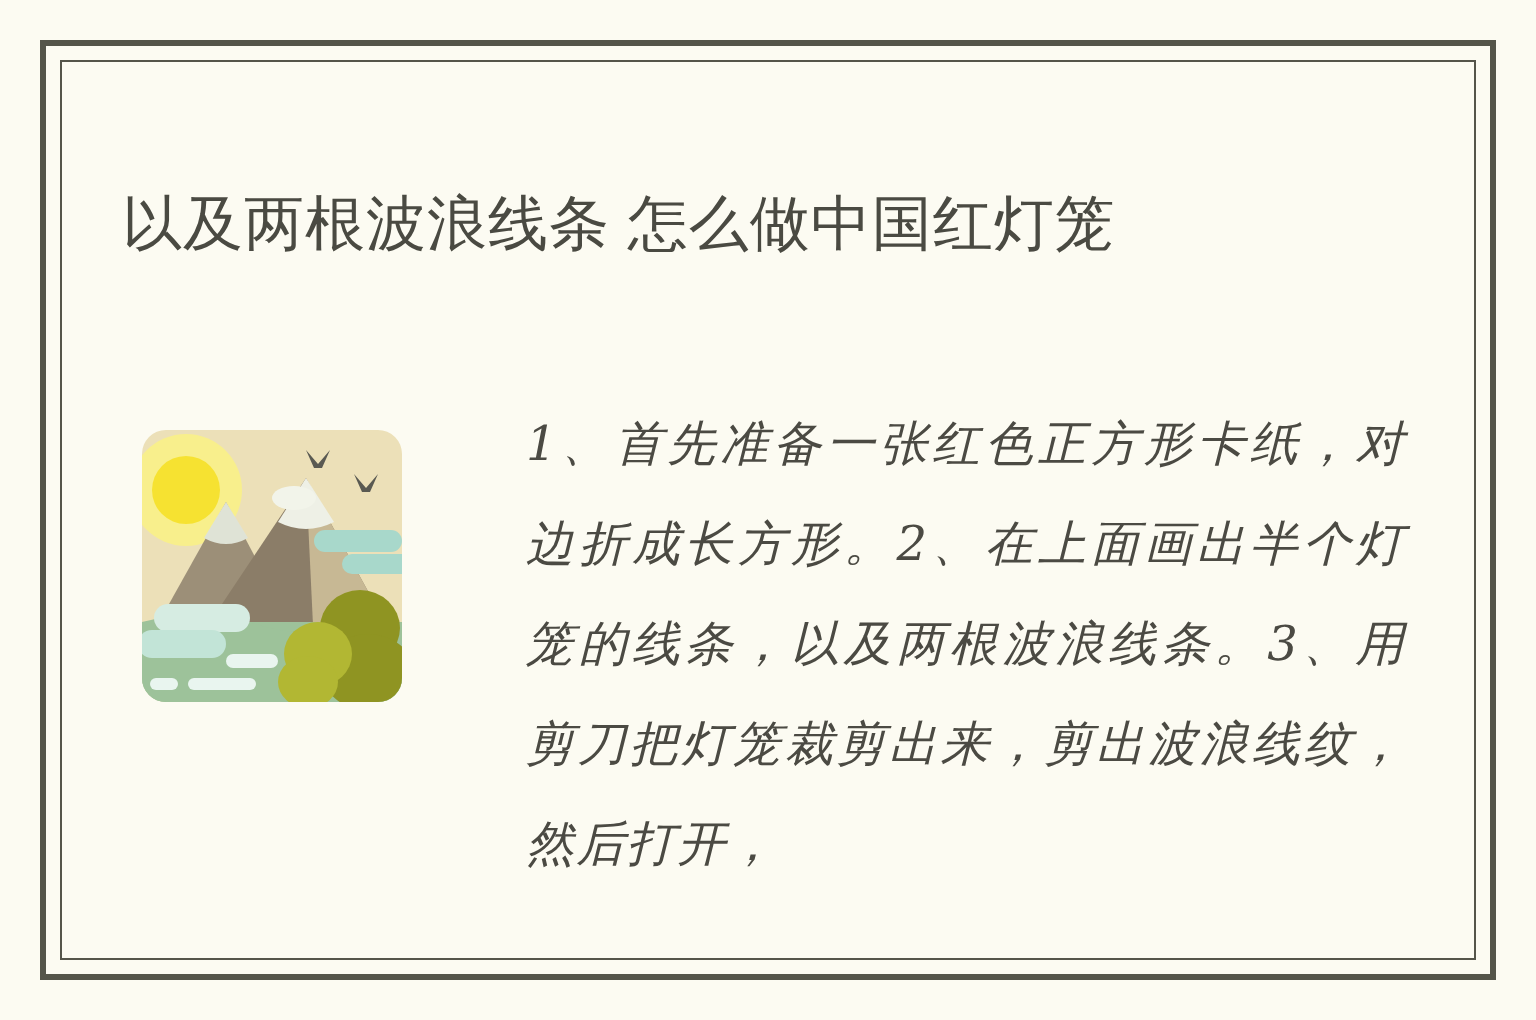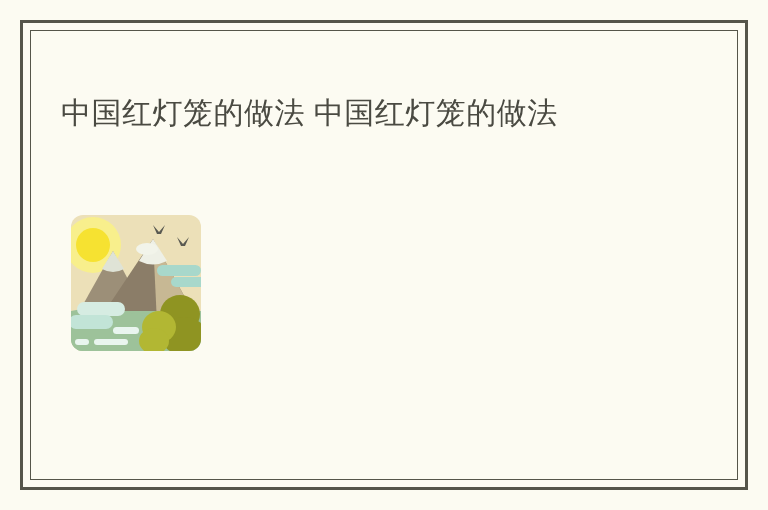--- a/index.html
+++ b/index.html
@@ -87,21 +87,21 @@
     text-justify: inter-character;
     word-break: break-all;
   }
 </style>
 </head>
 <body>
 
 <div id="card">
   <div id="card-inner">
 
-    <h1 id="title">中国红灯笼的做法 中国红灯笼的做法</h1>
+    <h1 id="title">以及两根波浪线条 怎么做中国红灯笼</h1>
 
     <div id="content">
 
       <div id="thumb-wrap">
         <svg id="thumb" viewBox="0 0 150 160" xmlns="http://www.w3.org/2000/svg">
           <defs>
             <clipPath id="cardClip">
               <rect x="10" y="12" width="130" height="136" rx="12" ry="12"></rect>
             </clipPath>
           </defs>
@@ -142,16 +142,17 @@
             <rect x="33" y="136" width="34" height="6" rx="3" fill="#e9f5ef"></rect>
 
             <ellipse cx="119" cy="111" rx="20" ry="19" fill="#8f9422"></ellipse>
             <ellipse cx="123" cy="133" rx="23" ry="19" fill="#8f9422"></ellipse>
             <ellipse cx="98" cy="124" rx="17" ry="16" fill="#b2b733"></ellipse>
             <ellipse cx="93" cy="138" rx="15" ry="13" fill="#b2b733"></ellipse>
           </g>
         </svg>
       </div>
 
+      <div id="body-text">1、首先准备一张红色正方形卡纸，对边折成长方形。2、在上面画出半个灯笼的线条，以及两根波浪线条。3、用剪刀把灯笼裁剪出来，剪出波浪线纹，然后打开，</div>
 
     </div>
   </div>
 </div>
 
 </body></html>

